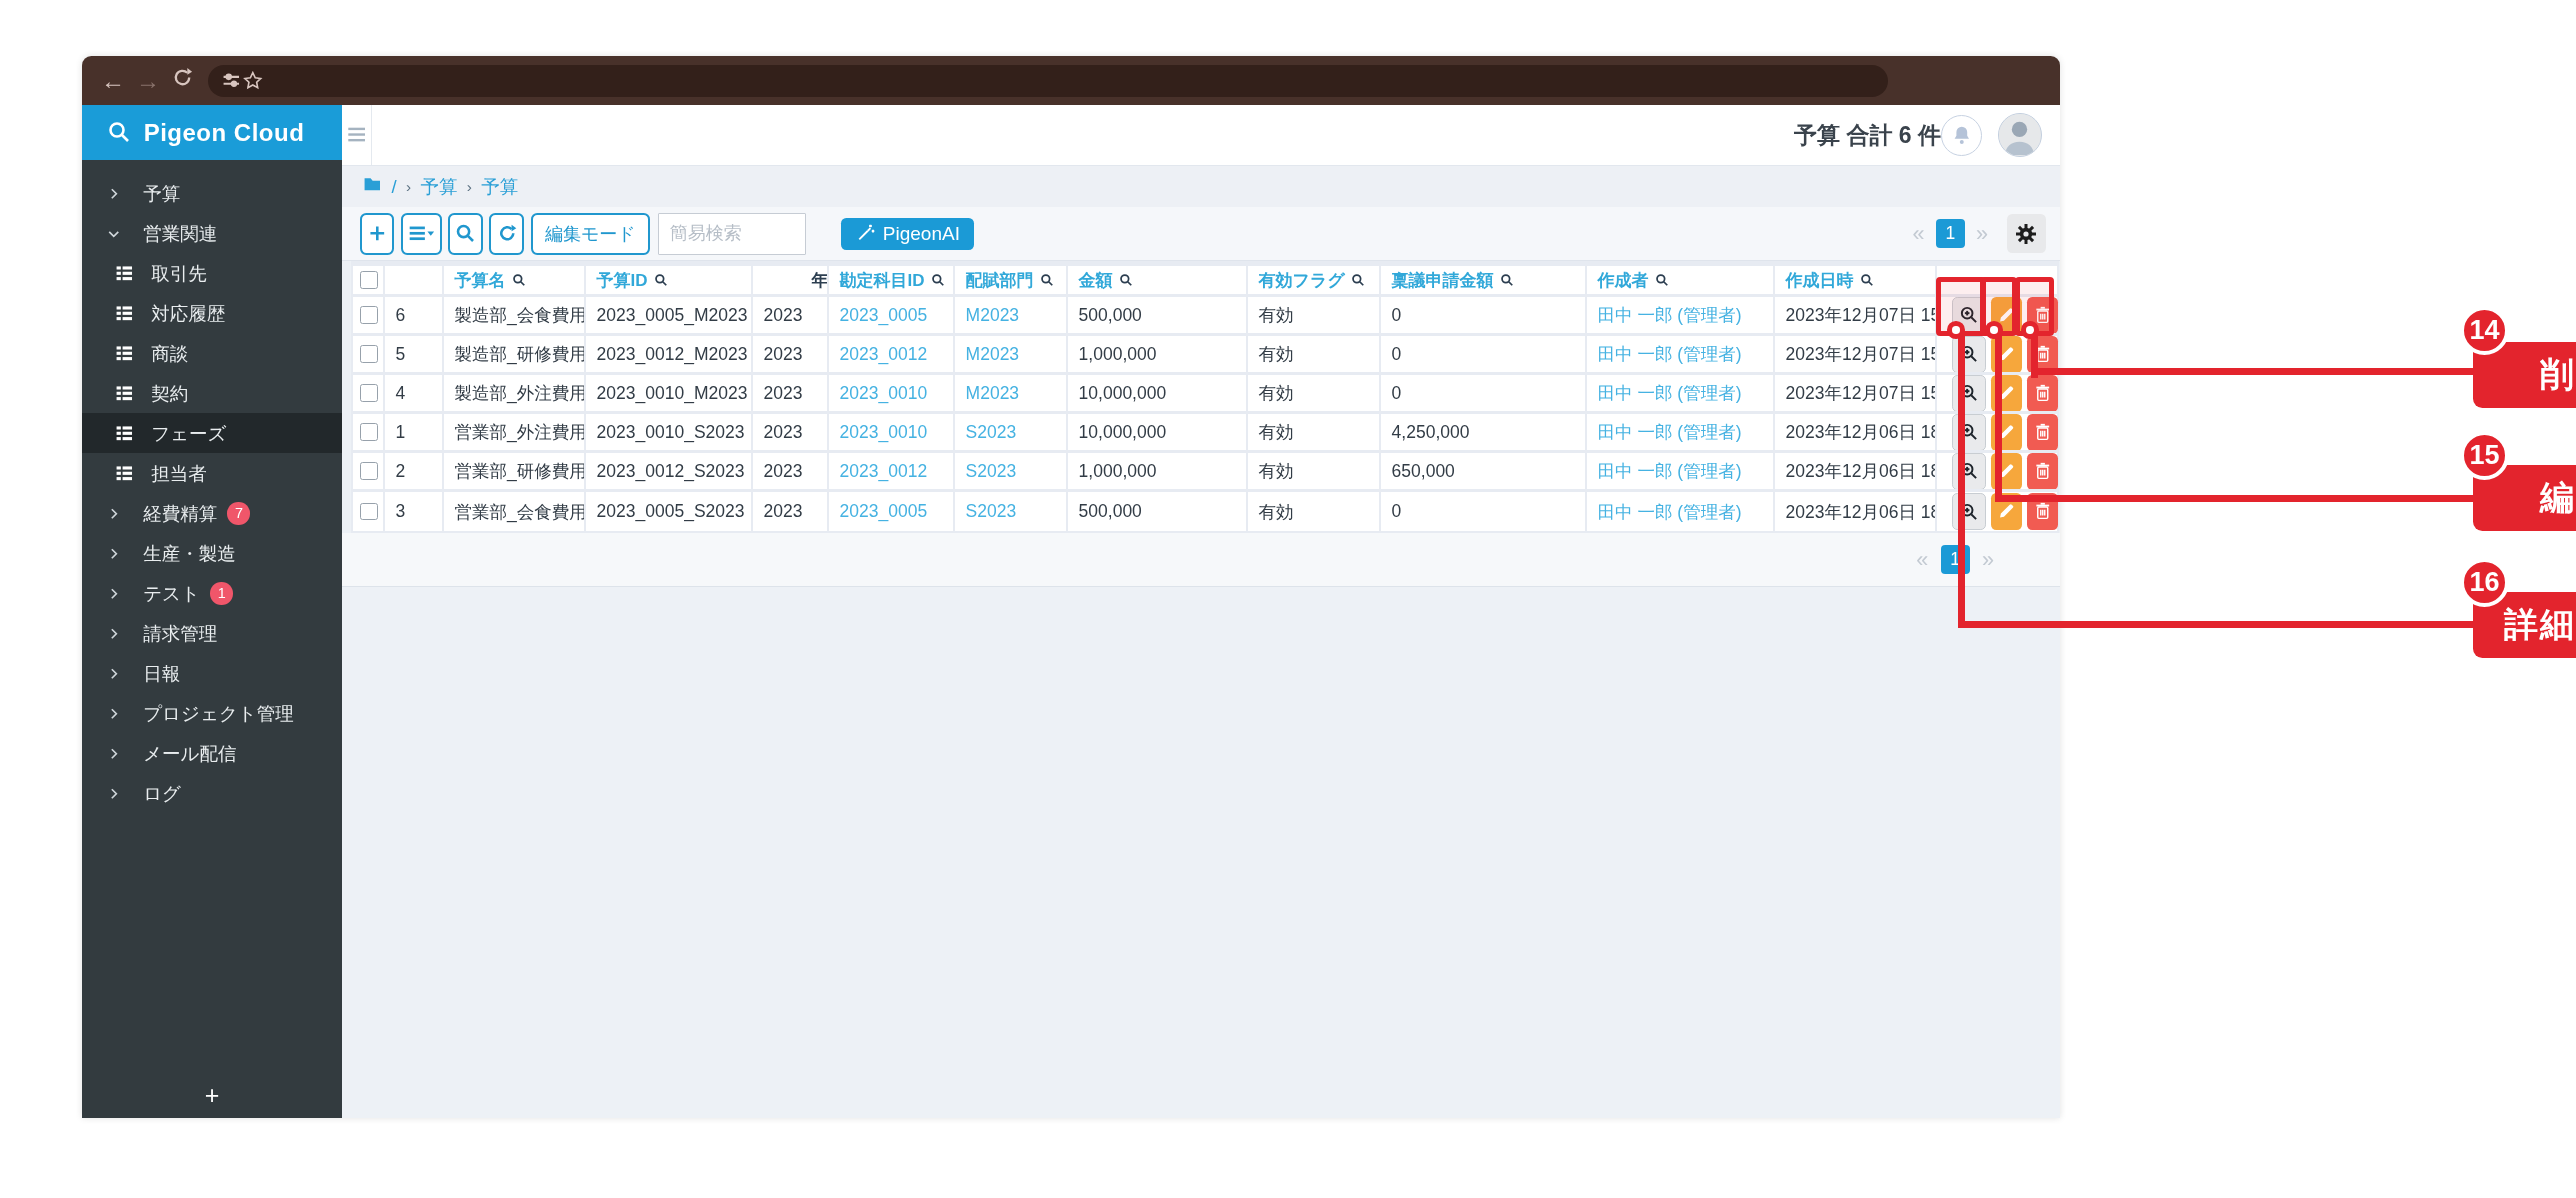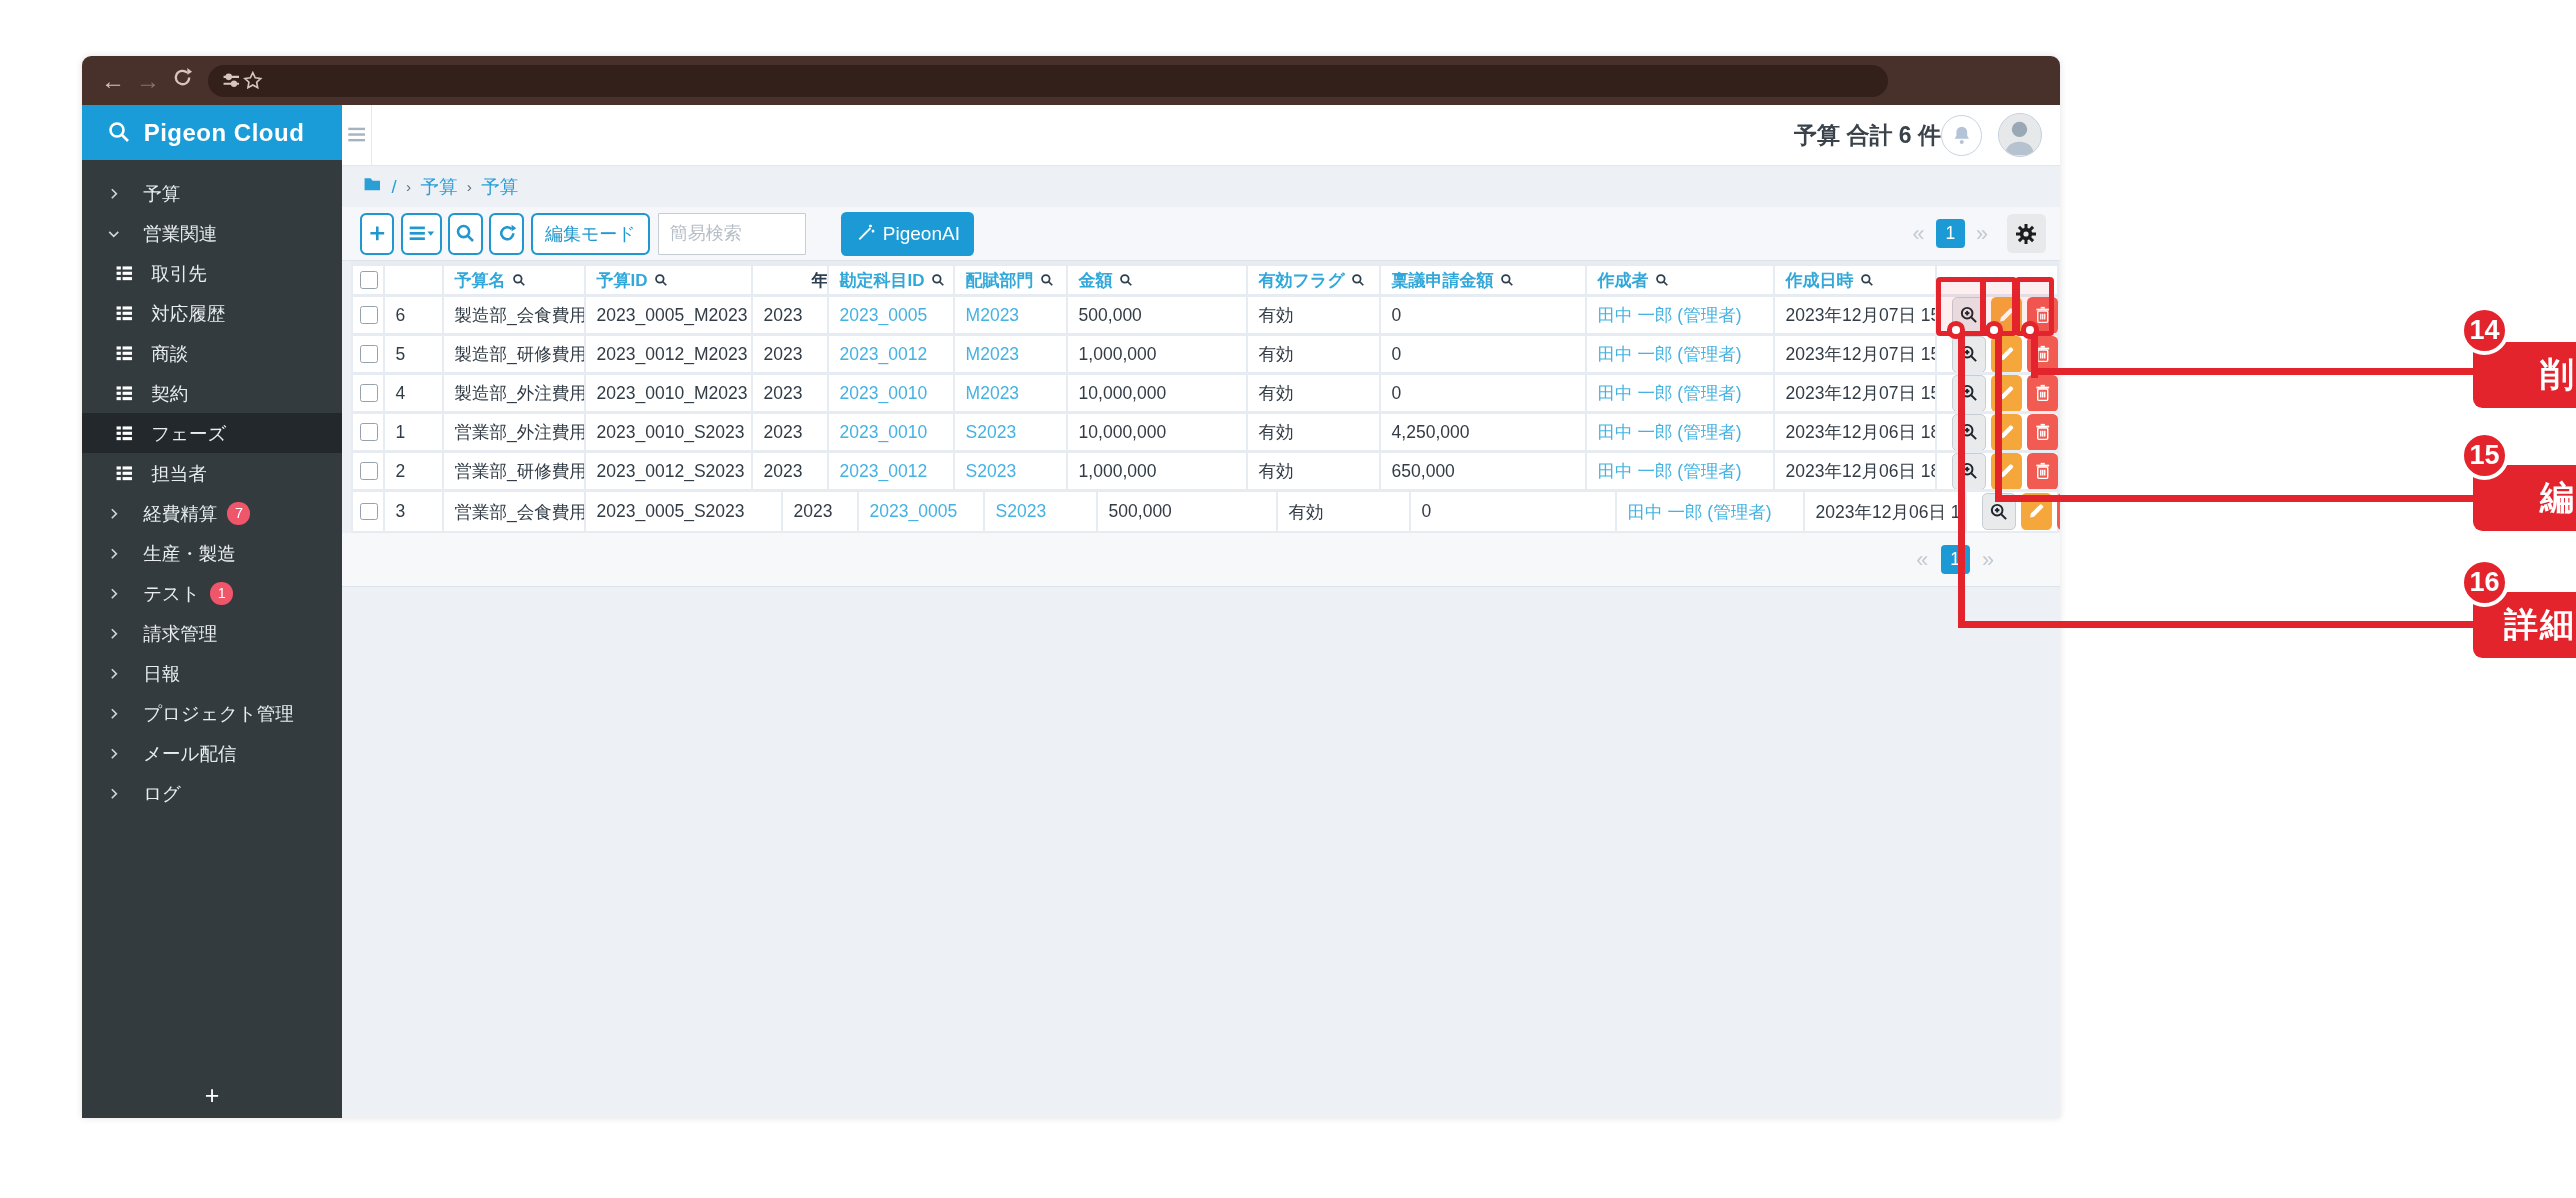--- a/index.html
+++ b/index.html
@@ -51,21 +51,21 @@
   .crumb-link { color:#2a9fd6; cursor:pointer; }
 
   .toolbar { height:54px; background:#f5f7fa; border-bottom:1.5px solid #dfe4ec;
              display:flex; align-items:center; padding:0 14.4px 0 17.5px; gap:6.2px; }
   .tb-btn { height:42px; min-width:33px; border:2.1px solid #2097ce; border-radius:6.2px; background:#fff;
             display:flex; align-items:center; justify-content:center; color:#2097ce; cursor:pointer; padding:0 5.2px; }
   .tb-btn.text { font-size:18px; padding:0 12.4px; }
   .tb-input { height:42px; width:148px; border:1.5px solid #c6ccd4; background:#fff; font-size:18px;
               padding:0 10.3px; color:#333; border-radius:1px; margin-left:2.1px; }
   .tb-input::placeholder { color:#b6bec7; }
-  .btn-ai { height:44px; background:#1b9ad6; color:#fff; border:none; border-radius:5.2px; font-size:19px;
+  .btn-ai { height:32px; background:#1b9ad6; color:#fff; border:none; border-radius:5.2px; font-size:19px;
             display:flex; align-items:center; gap:7.2px; padding:0 14.4px; margin-left:28px; cursor:pointer; }
   .tb-right { margin-left:auto; display:flex; align-items:center; gap:11.3px; }
   .pg-arrow { color:#c3cad2; font-size:21.6px; }
   .pg-page { width:29px; height:29px; background:#1b9ad6; color:#fff; font-size:17.5px; border-radius:4.1px;
              display:flex; align-items:center; justify-content:center; }
   .gear-btn { width:39px; height:39px; background:#e8e9eb; border-radius:5.2px; display:flex;
               align-items:center; justify-content:center; margin-left:7.2px; cursor:pointer; }
 
   
   .table-wrap { margin-left:9.3px; width:1708px; border:2.1px solid #e7ebf2; background:#fff; }
@@ -781,21 +781,21 @@
     </button>
   </div>
 </div>
             </div>
             <div class="trow body">
               <div class="cell c-check" style="width: 32px;">
                 <span class="checkbox"></span>
               </div>
               <div class="cell" style="width: 59px;">3</div>
               <div class="cell" style="width: 142px;">営業部_会食費用</div>
-              <div class="cell" style="width: 197px;">2023_0005_S2023</div>
+              <div class="cell" style="width: 167px;">2023_0005_S2023</div>
               <div class="cell" style="width: 76px;">2023</div>
               <div class="cell link" style="width: 126px;">2023_0005</div>
               <div class="cell link" style="width: 113px;">S2023</div>
               <div class="cell" style="width: 180px;">500,000</div>
               <div class="cell" style="width: 133px;">有効</div>
               <div class="cell" style="width: 206px;">0</div>
               <div class="cell link" style="width: 188px;">田中 一郎 (管理者)</div>
               <div class="cell" style="width: 162px;">2023年12月06日 18:33</div>
               <div class="cell" style="width: 125px; padding-left: 7.2px;">
   <div class="actions">

